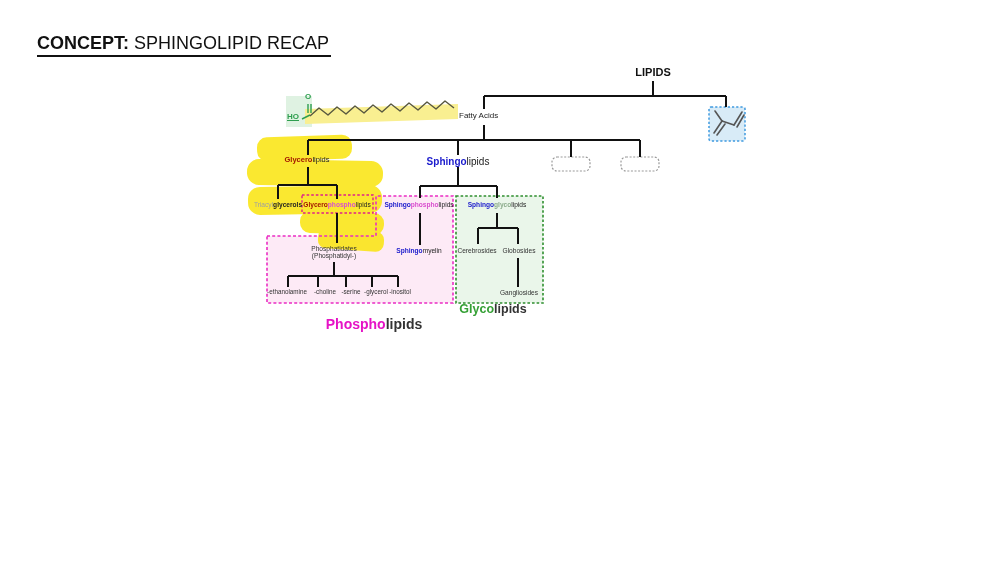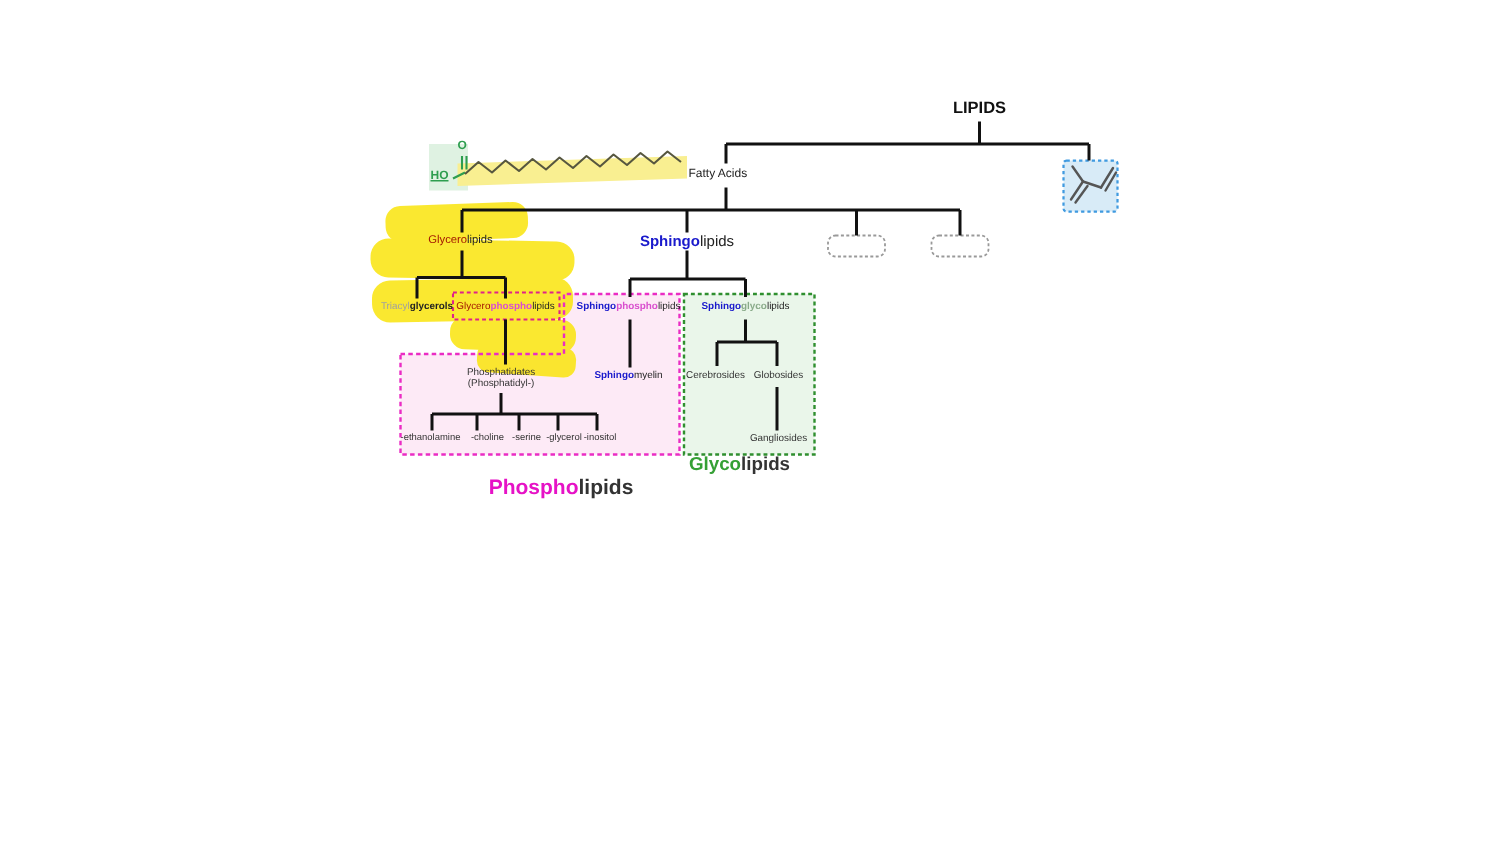--- a/index.html
+++ b/index.html
@@ -7,21 +7,21 @@
           font-family:"Liberation Sans",sans-serif;}
   
   .title{position:absolute;left:37px;top:33px;font-size:18px;color:#111;
          border-bottom:2px solid #111;padding:0 2px 1px 0;white-space:nowrap;}
   .title .bold{font-weight:800;}
   
   .lbl{position:absolute;transform:translateX(-50%);white-space:nowrap;color:#222;
        font-size:7px;line-height:1.1;text-align:center;}
   .lbl.left{transform:none;}
   .b{font-weight:bold;}
-  .red{color:#a31600;font-weight:normal;}
+  .red{color:#a31600;font-weight:bold;}
   .blue{color:#1a1acc;font-weight:bold;}
   .magenta-inline{color:#d94fce;font-weight:bold;}
   .green-inline{color:#8aab8a;font-weight:bold;}
   .gray{color:#a0a0a0;}
   .dark{color:#222;}
   .big-magenta{color:#e612c6;font-weight:bold;}
   .big-green{color:#35a035;font-weight:bold;}
   .green-struct{color:#2e9e4f;font-weight:bold;}
   svg.layer{position:absolute;left:0;top:0;}
 </style>
@@ -105,20 +105,23 @@
       <path d="M497,186 L497,198"></path>
       <path d="M420,213 L420,245"></path>
       <path d="M497,213 L497,228"></path>
       <path d="M478,228 L518,228"></path>
       <path d="M478,228 L478,244"></path>
       <path d="M518,228 L518,244"></path>
       <path d="M518,258 L518,287"></path>
     </g>
   </svg>
 
+  <div class="title">
+    <span class="bold">CONCEPT:</span><span> SPHINGOLIPID RECAP</span>
+  </div>
 
   <div class="lbl b" style="left:653px;top:66px;font-size:11px;color:#111;">LIPIDS</div>
 
   <div class="lbl left green-struct" style="left:287px;top:113px;font-size:8px;text-decoration:underline;">HO</div>
   <div class="lbl left green-struct" style="left:305px;top:93px;font-size:8px;">O</div>
 
   <div class="lbl left" style="left:459px;top:112px;font-size:8px;">Fatty Acids</div>
 
   <div class="lbl" style="left:307px;top:156px;font-size:7.5px;">
     <span class="red">Glycero</span><span class="dark">lipids</span>

